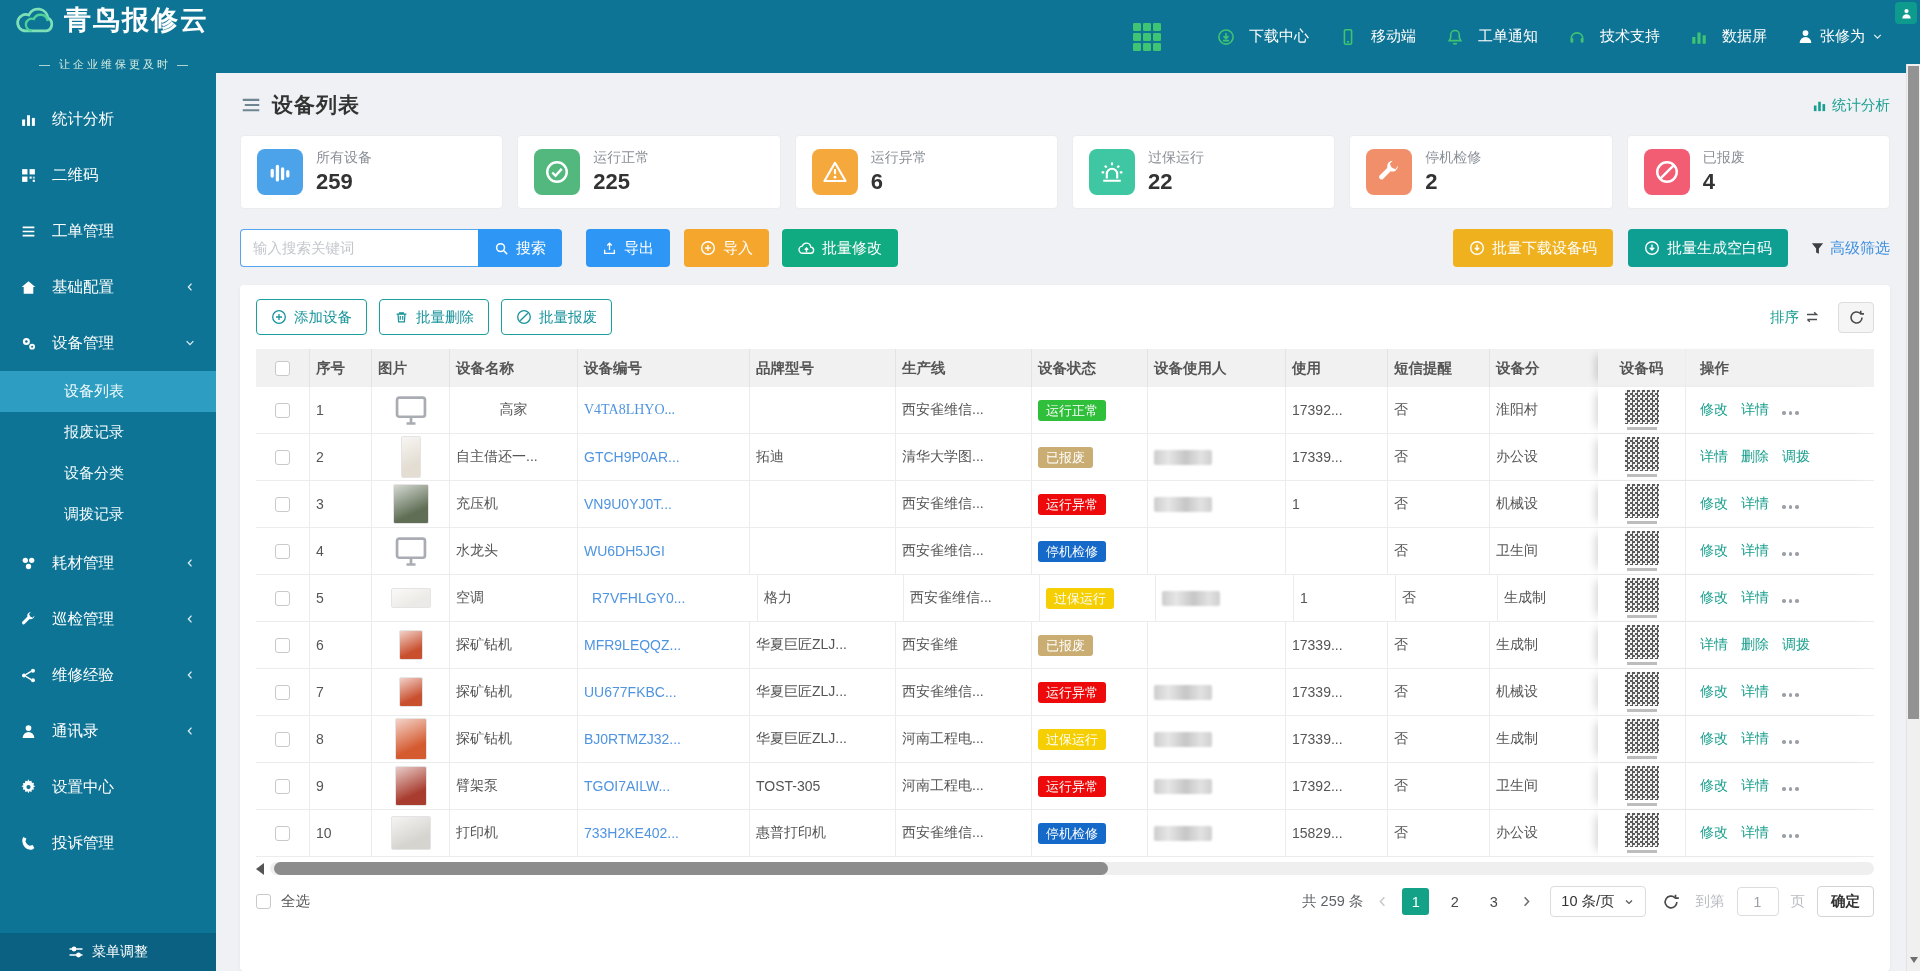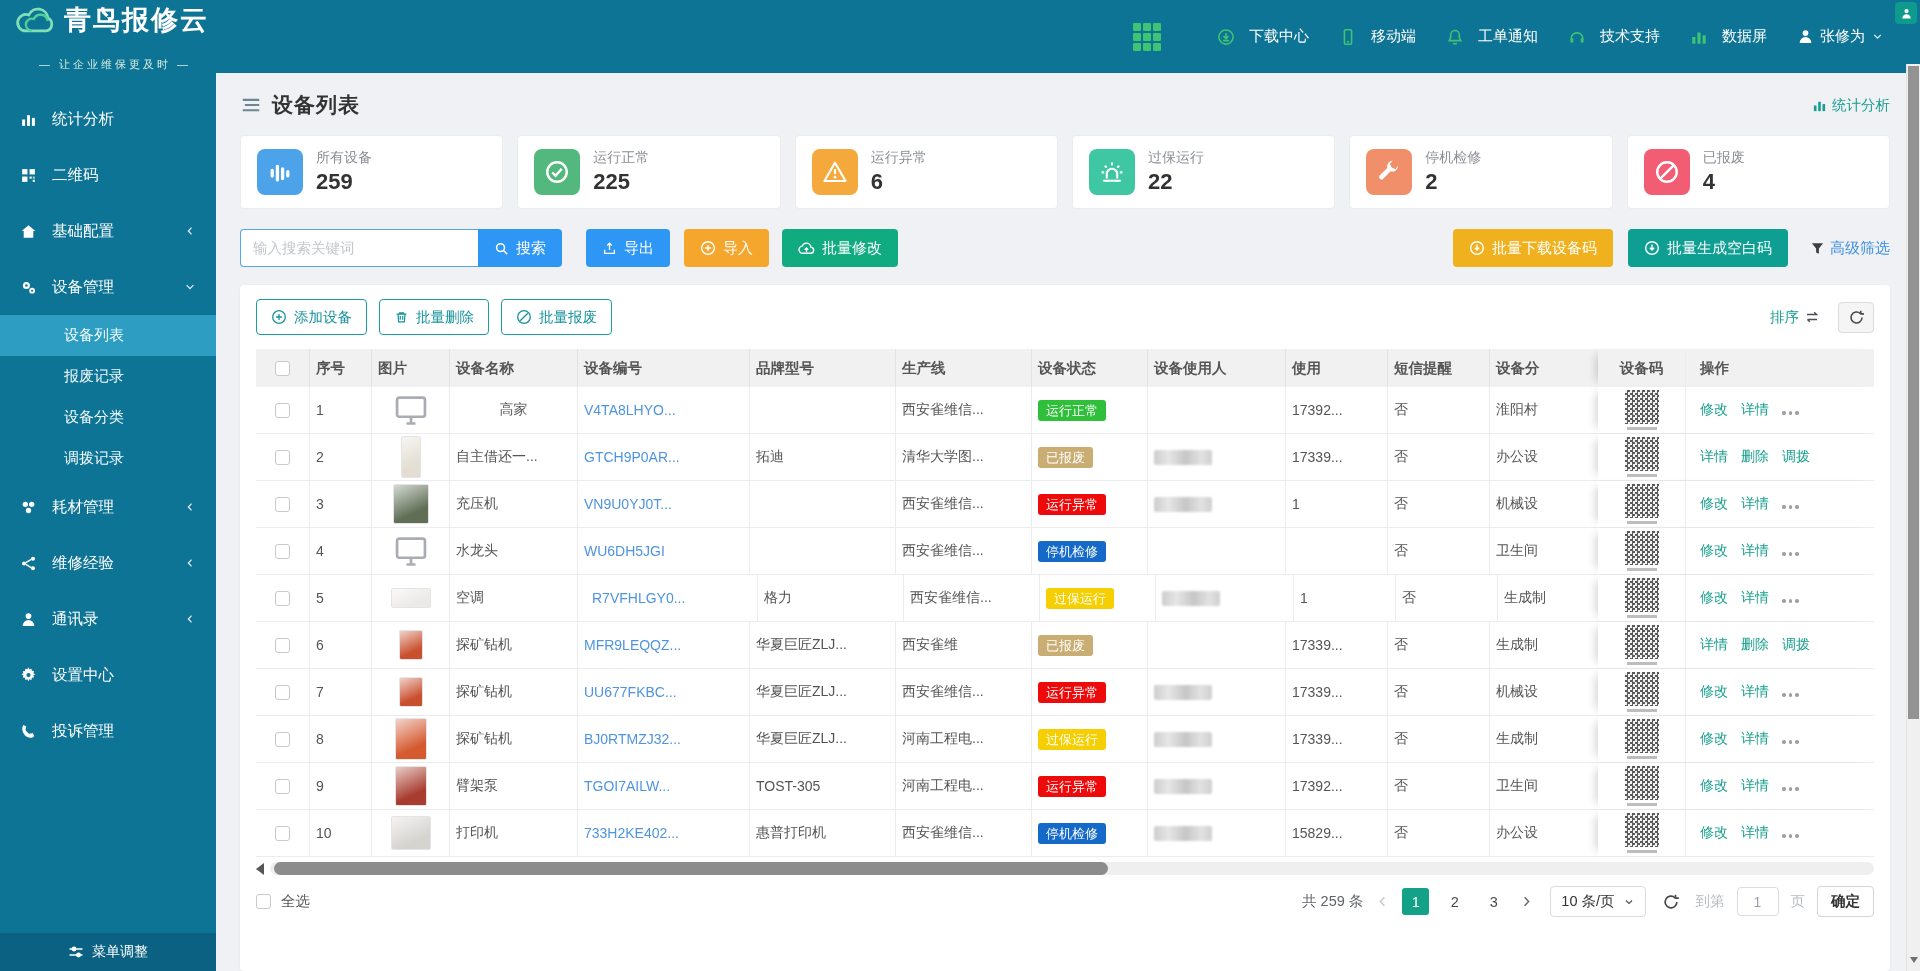--- a/index.html
+++ b/index.html
@@ -240,20 +240,30 @@
               <rect x="12" y="12" width="2" height="2"></rect>
               <rect x="12" y="9" width="2" height="2" opacity=".65"></rect>
             </g>
           </svg>
         </span>
         <span>二维码</span>
       </div>
       <div class="sb-item">
         <span class="ic">
           <svg width="17" height="17" viewBox="0 0 16 16" style="color:currentColor">
+            <g stroke="currentColor" stroke-width="1.6" fill="none">
+              <path d="M2.5 4.2h11M2.5 8h11M2.5 11.8h11"></path>
+            </g>
+          </svg>
+        </span>
+        <span>工单管理</span>
+      </div>
+      <div class="sb-item">
+        <span class="ic">
+          <svg width="17" height="17" viewBox="0 0 16 16" style="color:currentColor">
             <path d="M8 2L1.6 7.6h1.9v6.2h9V7.6h1.9z" fill="currentColor"></path>
           </svg>
         </span>
         <span>基础配置</span>
         <span class="chev">
           <svg width="12" height="12" viewBox="0 0 16 16" style="color:currentColor">
             <path d="M10 3.5L5.8 8l4.2 4.5" fill="none" stroke="currentColor" stroke-width="1.7"></path>
           </svg>
         </span>
       </div>
@@ -293,20 +303,33 @@
         <span class="ic">
           <svg width="17" height="17" viewBox="0 0 16 16" style="color:currentColor">
             <g fill="currentColor">
               <circle cx="5" cy="5" r="2.5"></circle>
               <circle cx="11" cy="5" r="2.5"></circle>
               <circle cx="8" cy="10.8" r="2.5"></circle>
             </g>
           </svg>
         </span>
         <span>耗材管理</span>
+        <span class="chev">
+          <svg width="12" height="12" viewBox="0 0 16 16" style="color:currentColor">
+            <path d="M10 3.5L5.8 8l4.2 4.5" fill="none" stroke="currentColor" stroke-width="1.7"></path>
+          </svg>
+        </span>
+      </div>
+      <div class="sb-item">
+        <span class="ic">
+          <svg width="17" height="17" viewBox="0 0 16 16" style="color:currentColor">
+            <path d="M13.6 4.2a3.6 3.6 0 0 1-4.6 3.4l-4.7 4.7a1.5 1.5 0 0 1-2.1-2.1l4.7-4.7A3.6 3.6 0 0 1 10.3 1L8.5 2.9l1.1 2.3 2.3 1.1z" fill="currentColor"></path>
+          </svg>
+        </span>
+        <span>巡检管理</span>
         <span class="chev">
           <svg width="12" height="12" viewBox="0 0 16 16" style="color:currentColor">
             <path d="M10 3.5L5.8 8l4.2 4.5" fill="none" stroke="currentColor" stroke-width="1.7"></path>
           </svg>
         </span>
       </div>
       <div class="sb-item">
         <span class="ic">
           <svg width="17" height="17" viewBox="0 0 16 16" style="color:currentColor">
             <g fill="currentColor">
@@ -697,21 +720,21 @@
                 <g fill="none" stroke="currentColor" stroke-width="1.2">
                   <rect x="1.8" y="2.5" width="12.4" height="8.5" rx="1"></rect>
                   <path d="M6 14h4M8 11.2V14"></path>
                 </g>
               </svg>
             </span>
           </div>
           <div class="cell" style="width: 128px; justify-content: center;">
             <span>高家</span>
           </div>
-          <div class="cell" style="width: 172px;">
+          <div class="cell" style="width: 172px; font-family: Liberation Serif, serif;">
             <a class="code">V4TA8LHYO...</a>
           </div>
           <div class="cell" style="width: 146px;">
             <span></span>
           </div>
           <div class="cell" style="width: 136px;">
             <span>西安雀维信...</span>
           </div>
           <div class="cell" style="width: 116px;">
             <span class="badge" style="background: rgb(47, 191, 58);">运行正常</span>

